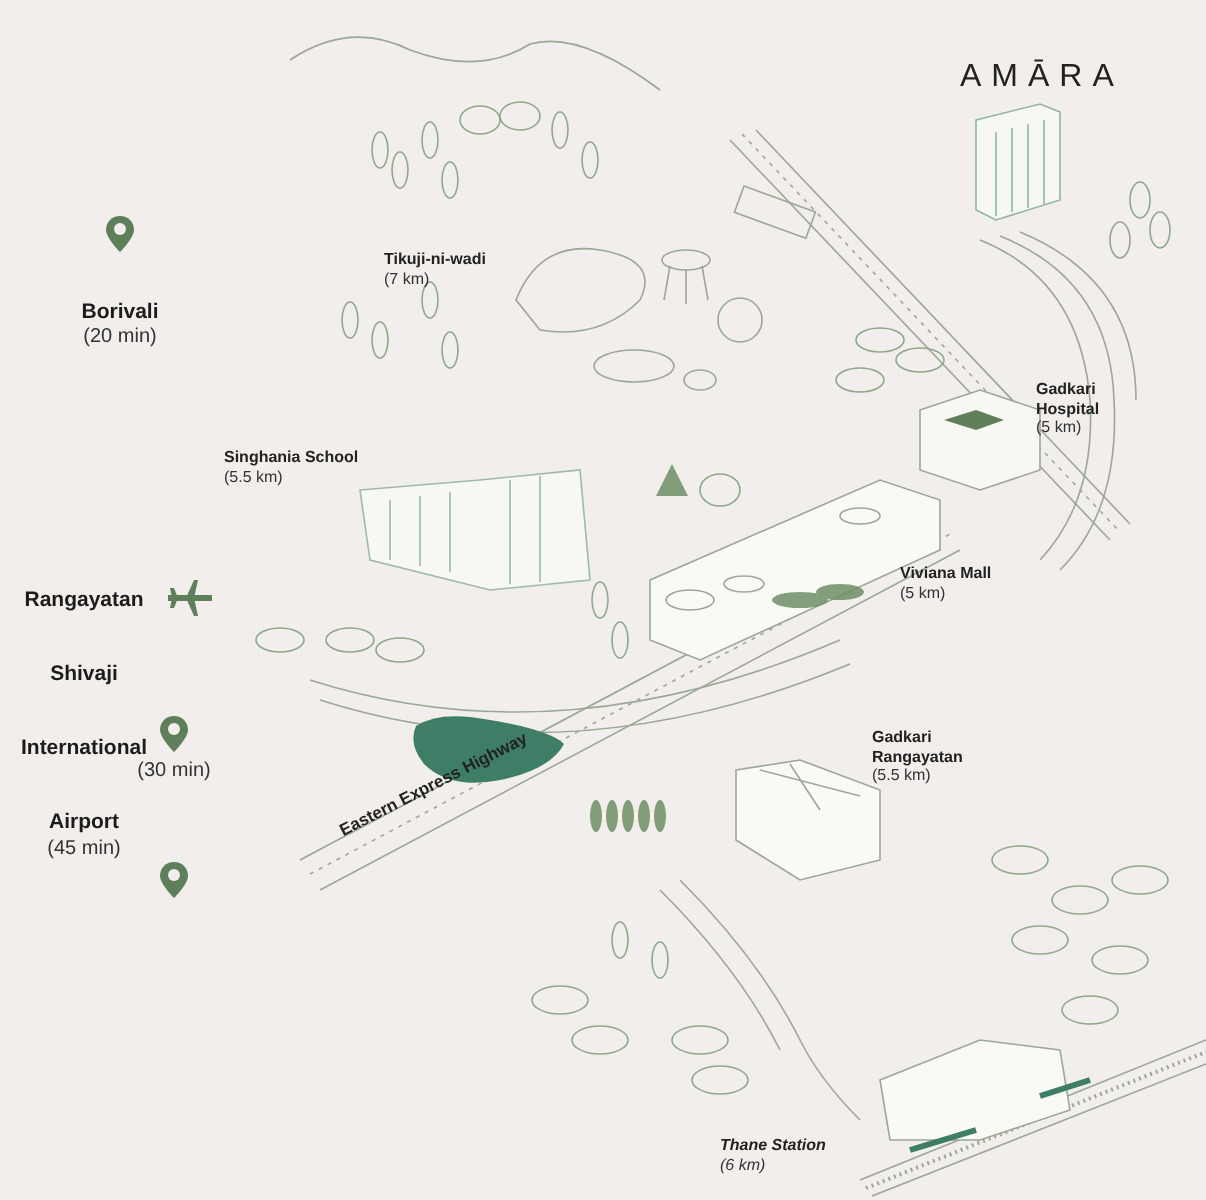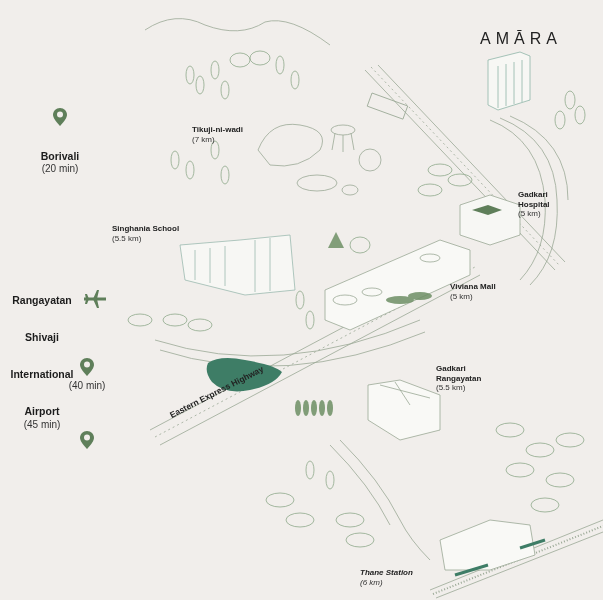--- a/index.html
+++ b/index.html
@@ -163,21 +163,21 @@
   <path d="M0 10 L22 10" stroke="#5f7f5a" stroke-width="3" stroke-linecap="round"></path>
   <path d="M9 10 L13 1 L15 1 L13 10 L15 19 L13 19 Z" fill="#5f7f5a"></path>
   <path d="M2 10 L1 5 L3 5 L5 10 L3 15 L1 15 Z" fill="#5f7f5a"></path>
 </svg>
 
 <div class="side" style="left:27px;top:358px;">
   <svg class="pin" viewBox="0 0 14 18">
       <path d="M7 0 C3 0 0 3 0 7 C0 11 7 18 7 18 C7 18 14 11 14 7 C14 3 11 0 7 0 Z" fill="#5f7f5a"></path>
       <circle cx="7" cy="6.5" r="3" fill="#f1eeeb"></circle>
     </svg>
-  <div class="dist">(40 min)</div>
+  <div class="dist">(30 min)</div>
 </div>
 
 <div class="side" style="left:27px;top:431px;">
   <svg class="pin" viewBox="0 0 14 18">
       <path d="M7 0 C3 0 0 3 0 7 C0 11 7 18 7 18 C7 18 14 11 14 7 C14 3 11 0 7 0 Z" fill="#5f7f5a"></path>
       <circle cx="7" cy="6.5" r="3" fill="#f1eeeb"></circle>
     </svg>
 </div>
 
 <div class="label" style="left:192px;top:125px;width:70px;">

